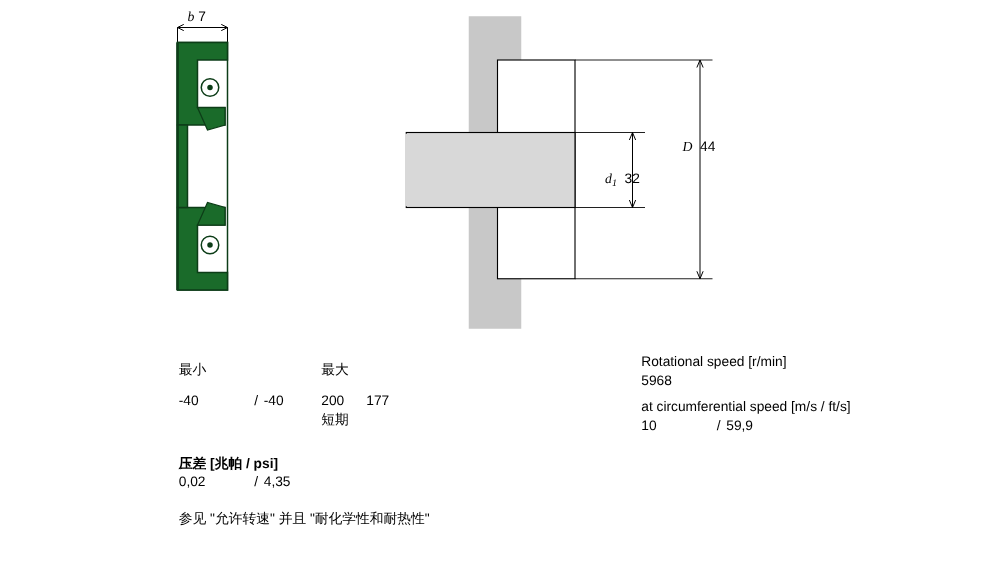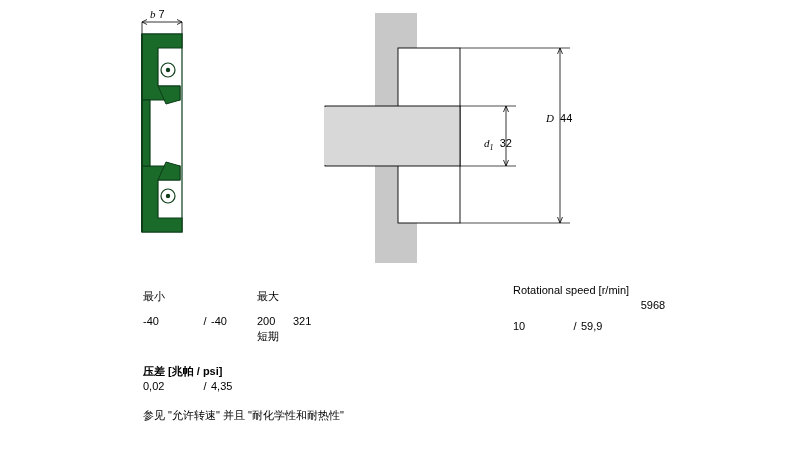--- a/index.html
+++ b/index.html
@@ -119,21 +119,21 @@
   .c-min { width: 56px; }
   .c-slash { width: 12px; text-align: center; }
   .c-minv { width: 46px; }
   .c-max1 { width: 36px; }
   .c-max2 { width: 40px; }
   .gap-6 { height: 6px; }
   .gap-10 { height: 10px; }
   .gap-14 { height: 14px; }
   .note { margin: 0; }
   .sp-hdr { font-weight: normal; margin: 0; }
-  .sp-val { margin: 0; white-space: pre; text-align: center; }
+  .sp-val { margin: 0; white-space: pre; }
 </style>
 </head>
 <body>
 
 <div class="page">
 
   <div class="dim-b-label">
     <span class="sym">b</span><span class="val">&nbsp;</span><span class="val">7</span>
   </div>
 
@@ -237,21 +237,21 @@
         <td class="c-max2"></td>
       </tr>
       <tr>
             <td colspan="5" class="gap-10"></td>
           </tr>
       <tr>
         <td class="c-min">-40</td>
         <td class="c-slash">/</td>
         <td class="c-minv">-40</td>
         <td class="c-max1">200</td>
-        <td class="c-max2">321</td>
+        <td class="c-max2">177</td>
       </tr>
       <tr>
         <td class="c-min"></td>
         <td class="c-slash"></td>
         <td class="c-minv"></td>
         <td colspan="2">短期</td>
       </tr>
       <tr>
             <td colspan="5" class="gap-6"></td>
           </tr>
@@ -271,20 +271,21 @@
       </table>
 
     <div class="gap-14"></div>
     <p class="note">参见 "允许转速" 并且 "耐化学性和耐热性"</p>
   </div>
 
   <div class="text-right">
     <p class="sp-hdr">Rotational speed [r/min]</p>
     <p class="sp-val">5968</p>
     <div class="gap-6"></div>
+    <p class="sp-hdr">at circumferential speed [m/s / ft/s]</p>
     <table class="temp-table">
       <tbody>
           <tr>
         <td class="c-min">10</td>
         <td class="c-slash">/</td>
         <td>59,9</td>
       </tr>
     </tbody>
       </table>
   </div>

